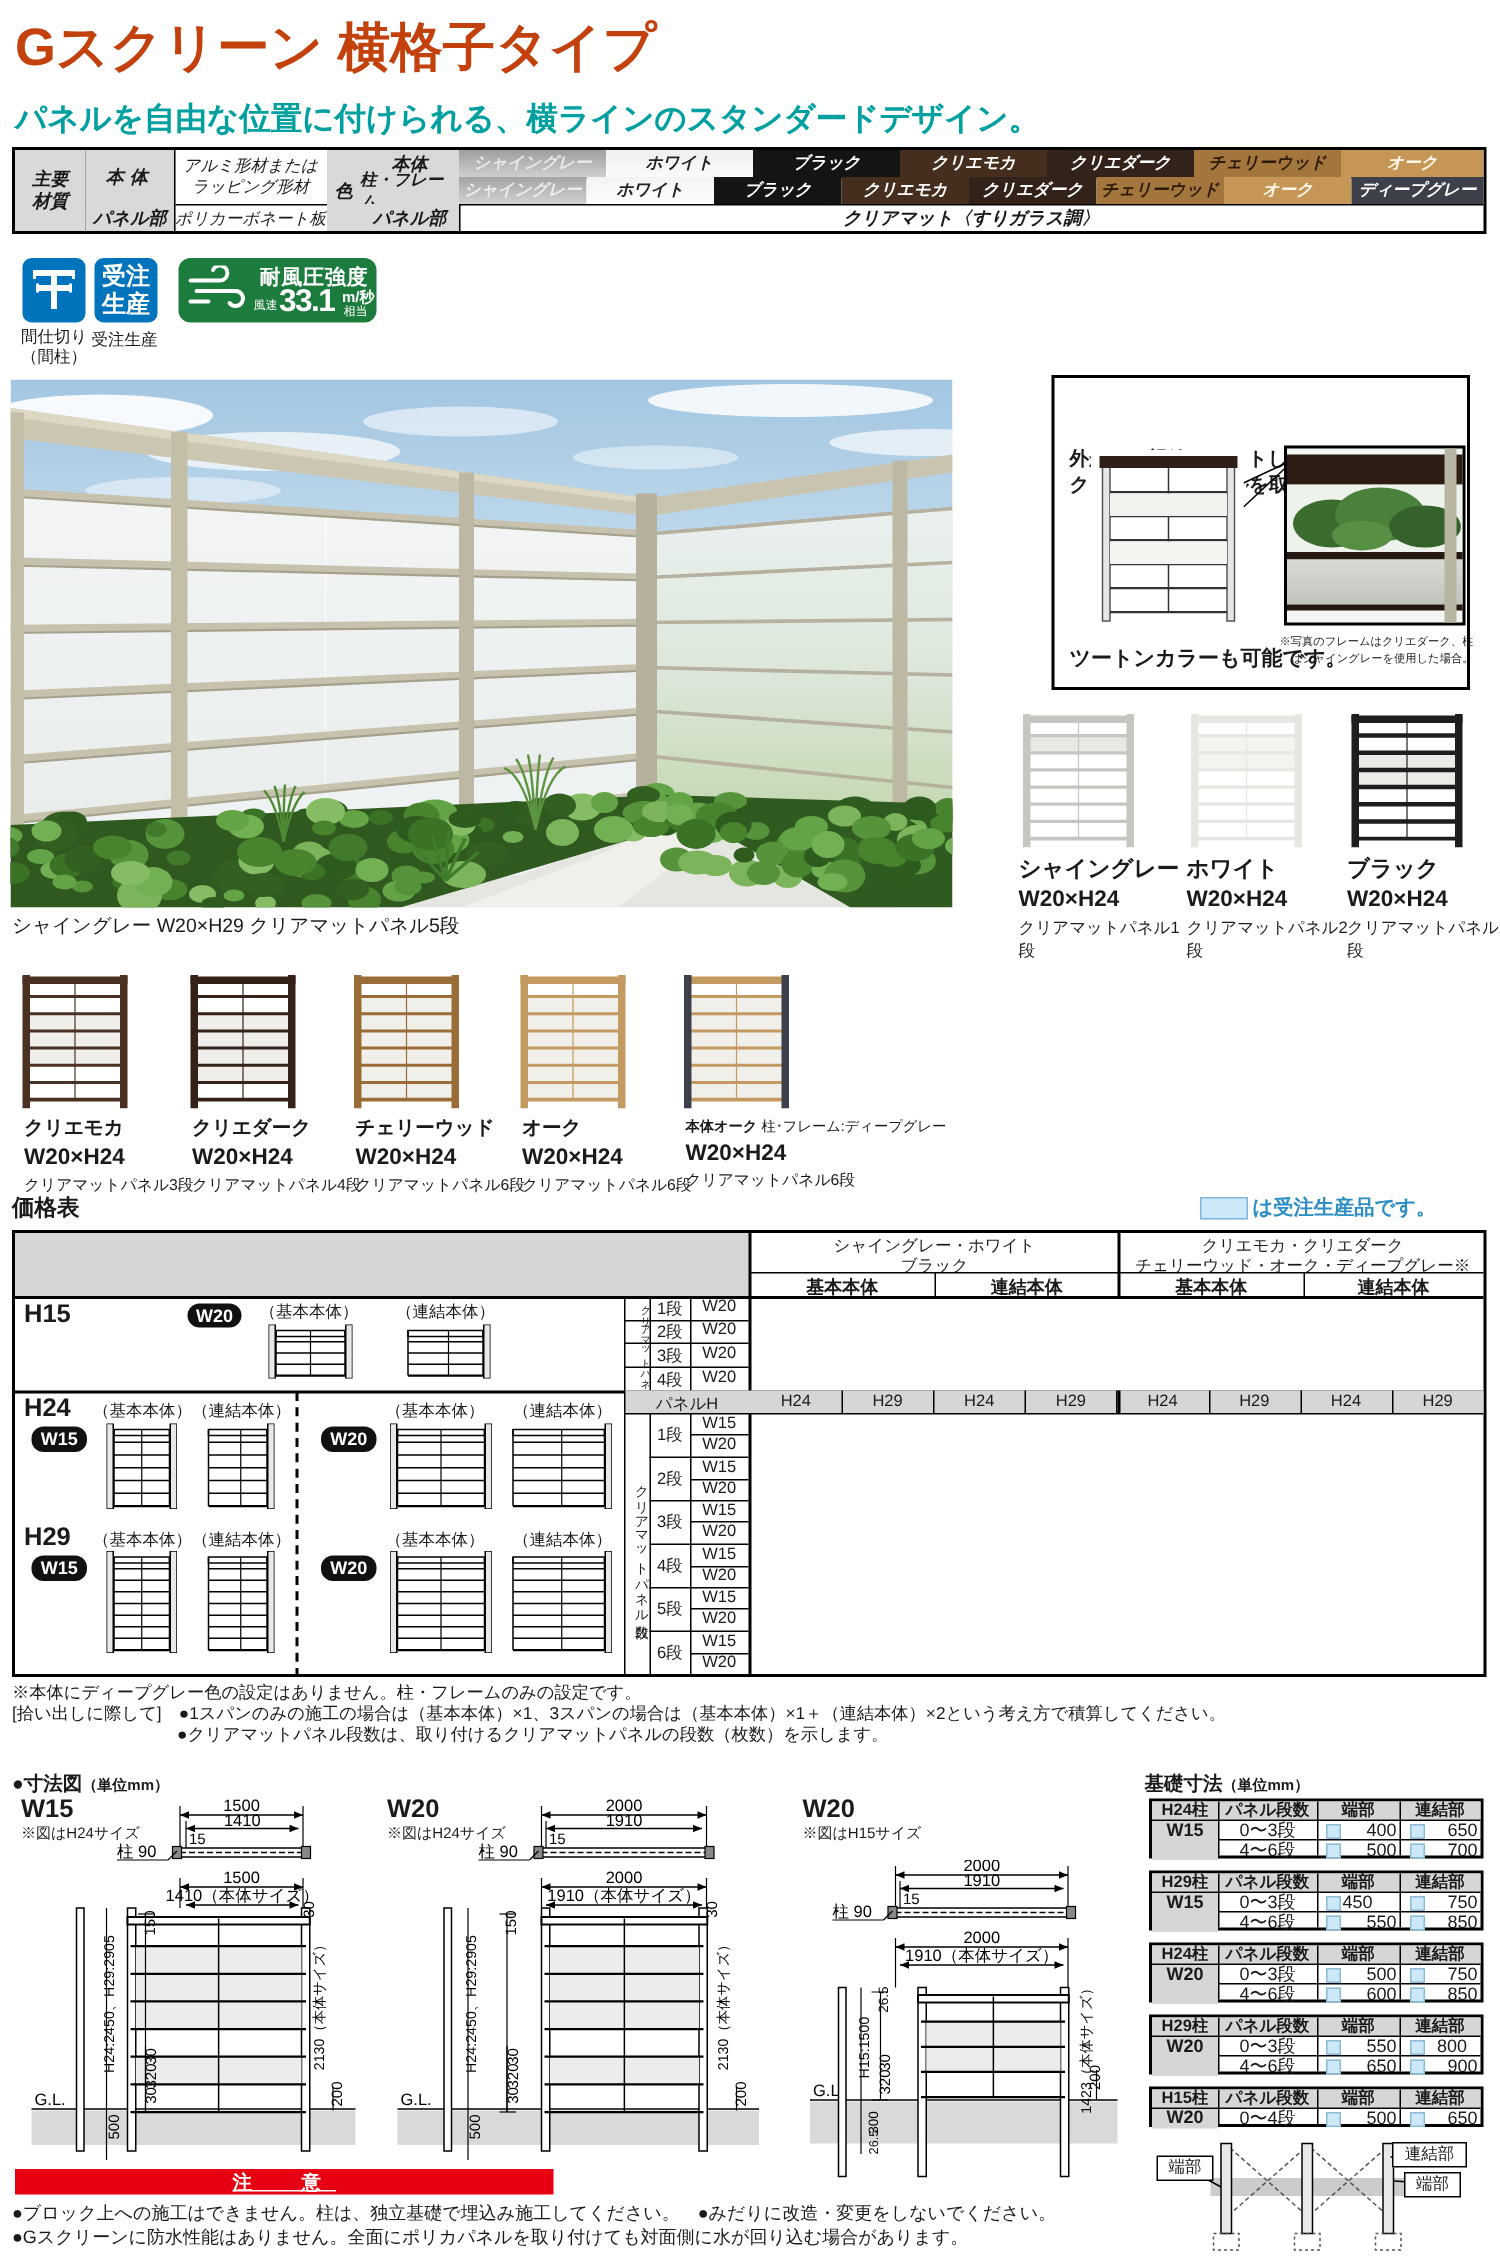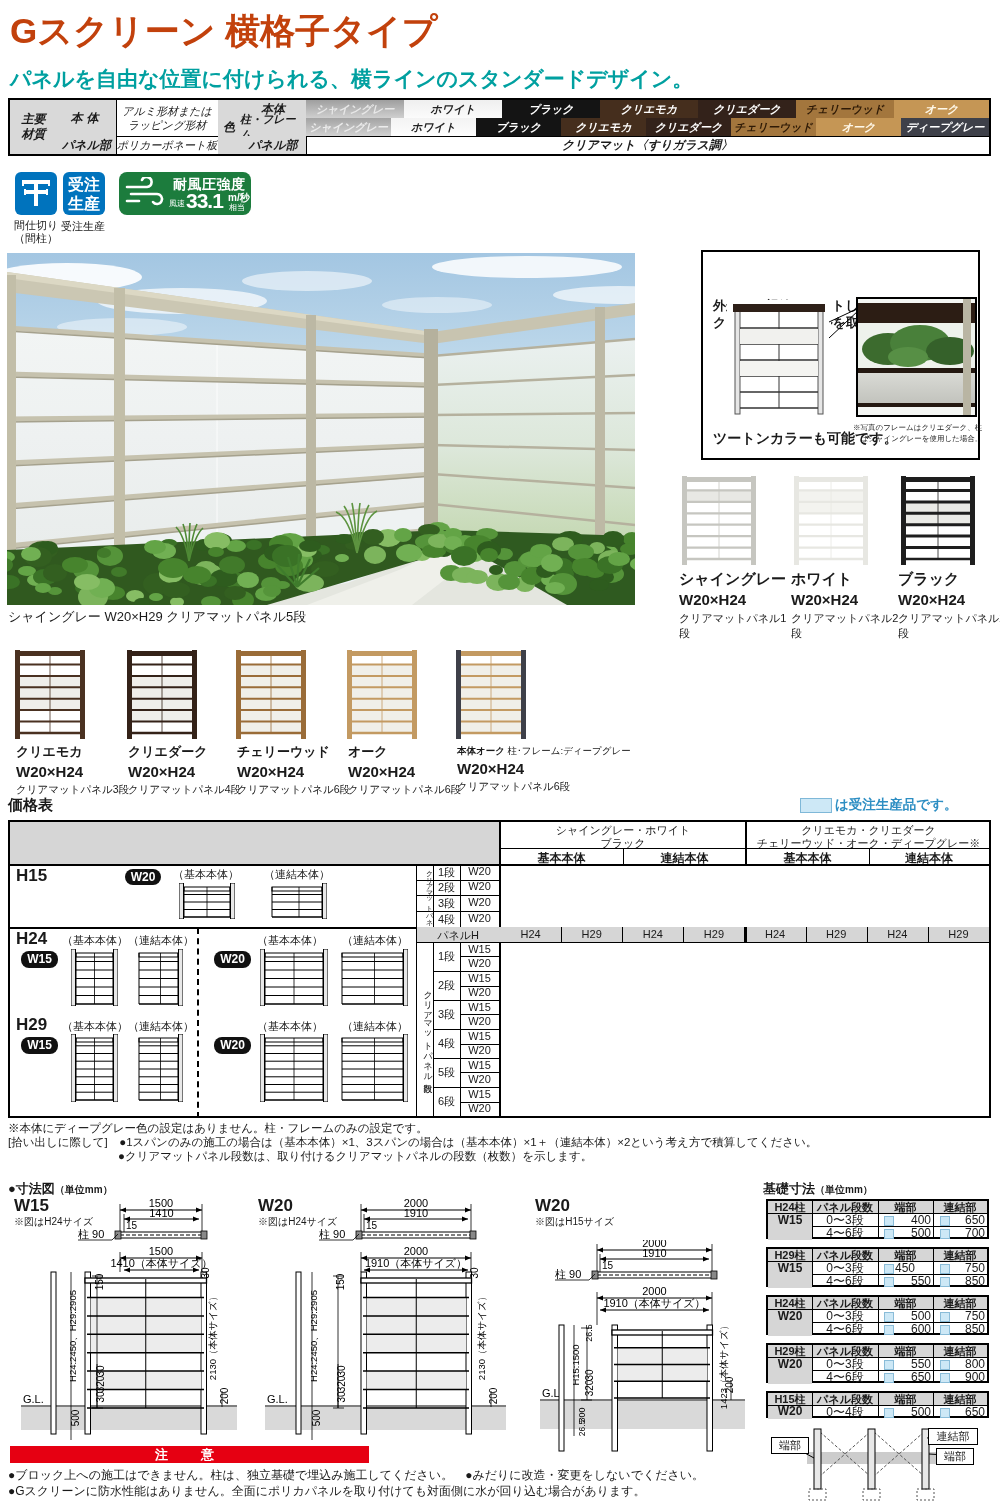--- a/index.html
+++ b/index.html
@@ -950,21 +950,21 @@
     <div class="abs b" style="left:44px;top:0;width:66px;text-align:center;line-height:13px;">パネル段数</div>
     <div class="abs b" style="left:110px;top:0;width:55px;text-align:center;line-height:13px;">端部</div>
     <div class="abs b" style="left:165px;top:0;width:54px;text-align:center;line-height:13px;">連結部</div>
     <div class="abs" style="left:0;top:12px;width:219px;height:1px;background:#000;"></div>
     <div class="abs" style="left:0;top:13px;width:44px;height:26px;background:#d6d6d6;"></div>
     <div class="abs b" style="left:0;top:13.0px;width:44px;text-align:center;font-size:12px;line-height:13px;">W20</div>
     <div class="abs" style="left:44px;top:13px;width:66px;text-align:center;font-size:12px;line-height:13px;">0〜3段</div>
     <div class="abs" style="left:116px;top:15px;width:8px;height:8px;background:#cde8f6;border:1px solid #8abcd8;"></div>
     <div class="abs" style="left:127px;top:13px;width:36px;text-align:right;font-size:12px;line-height:13px;">550</div>
     <div class="abs" style="left:172px;top:15px;width:8px;height:8px;background:#cde8f6;border:1px solid #8abcd8;"></div>
-    <div class="abs" style="left:183px;top:13px;width:34px;text-align:right;font-size:12px;line-height:13px;">800</div>
+    <div class="abs" style="left:183px;top:13px;width:34px;text-align:center;font-size:12px;line-height:13px;">800</div>
     <div class="abs" style="left:44px;top:25px;width:175px;height:1px;background:#000;"></div>
     <div class="abs" style="left:44px;top:26px;width:66px;text-align:center;font-size:12px;line-height:13px;">4〜6段</div>
     <div class="abs" style="left:116px;top:28px;width:8px;height:8px;background:#cde8f6;border:1px solid #8abcd8;"></div>
     <div class="abs" style="left:127px;top:26px;width:36px;text-align:right;font-size:12px;line-height:13px;">650</div>
     <div class="abs" style="left:172px;top:28px;width:8px;height:8px;background:#cde8f6;border:1px solid #8abcd8;"></div>
     <div class="abs" style="left:183px;top:26px;width:34px;text-align:right;font-size:12px;line-height:13px;">900</div>
     <div class="abs" style="left:44px;top:0;width:1px;height:36px;background:#000;"></div>
     <div class="abs" style="left:110px;top:0;width:1px;height:36px;background:#000;"></div>
     <div class="abs" style="left:165px;top:0;width:1px;height:36px;background:#000;"></div>
   </div>
@@ -1009,21 +1009,21 @@
 <line x1="175" y1="14" x2="205" y2="10" stroke="#000" stroke-width="1"></line>
 <line x1="177" y1="30" x2="210" y2="32" stroke="#000" stroke-width="1"></line>
 </svg>
 
 <div class="abs" style="left:771px;top:1437px;width:36px;height:15px;border:1px solid #000;background:#fff;font-size:11px;text-align:center;line-height:15px;">端部</div>
 
 <div class="abs" style="left:928px;top:1428px;width:48px;height:15px;border:1px solid #000;background:#fff;font-size:11px;text-align:center;line-height:15px;">連結部</div>
 
 <div class="abs" style="left:936px;top:1448px;width:36px;height:15px;border:1px solid #000;background:#fff;font-size:11px;text-align:center;line-height:15px;">端部</div>
 
-<div class="abs b" style="left:10px;top:1446px;width:359px;height:17px;background:#e60012;color:#fff;font-size:13px;text-align:center;line-height:17px;letter-spacing:10px;">注　意</div>
+<div class="abs b" style="left:10px;top:1446px;width:359px;height:17px;background:#e60012;color:#fff;font-size:13px;text-align:center;line-height:17px;letter-spacing:10px;text-decoration:underline;">注　意</div>
 
 <div class="abs" style="left:8px;top:1467px;font-size:12px;white-space:nowrap;">●ブロック上への施工はできません。柱は、独立基礎で埋込み施工してください。　●みだりに改造・変更をしないでください。</div>
 
 <div class="abs" style="left:8px;top:1483px;font-size:12px;white-space:nowrap;">●Gスクリーンに防水性能はありません。全面にポリカパネルを取り付けても対面側に水が回り込む場合があります。</div>
 <svg class="abs" style="left:0px;top:1196px;" width="248" height="246" viewBox="0 0 248 246" font-family="Liberation Sans, sans-serif">
     <line x1="120" y1="14" x2="202" y2="14" stroke="#000" stroke-width="1"></line>
     <path d="M120 14 l6 -2.5 v5 z M202 14 l-6 -2.5 v5 z" fill="#000"></path>
     <text x="161.0" y="11" font-size="11" text-anchor="middle">1500</text>
     <line x1="124" y1="23" x2="199" y2="23" stroke="#000" stroke-width="1"></line>
     <path d="M124 23 l6 -2.5 v5 z M199 23 l-6 -2.5 v5 z" fill="#000"></path>

